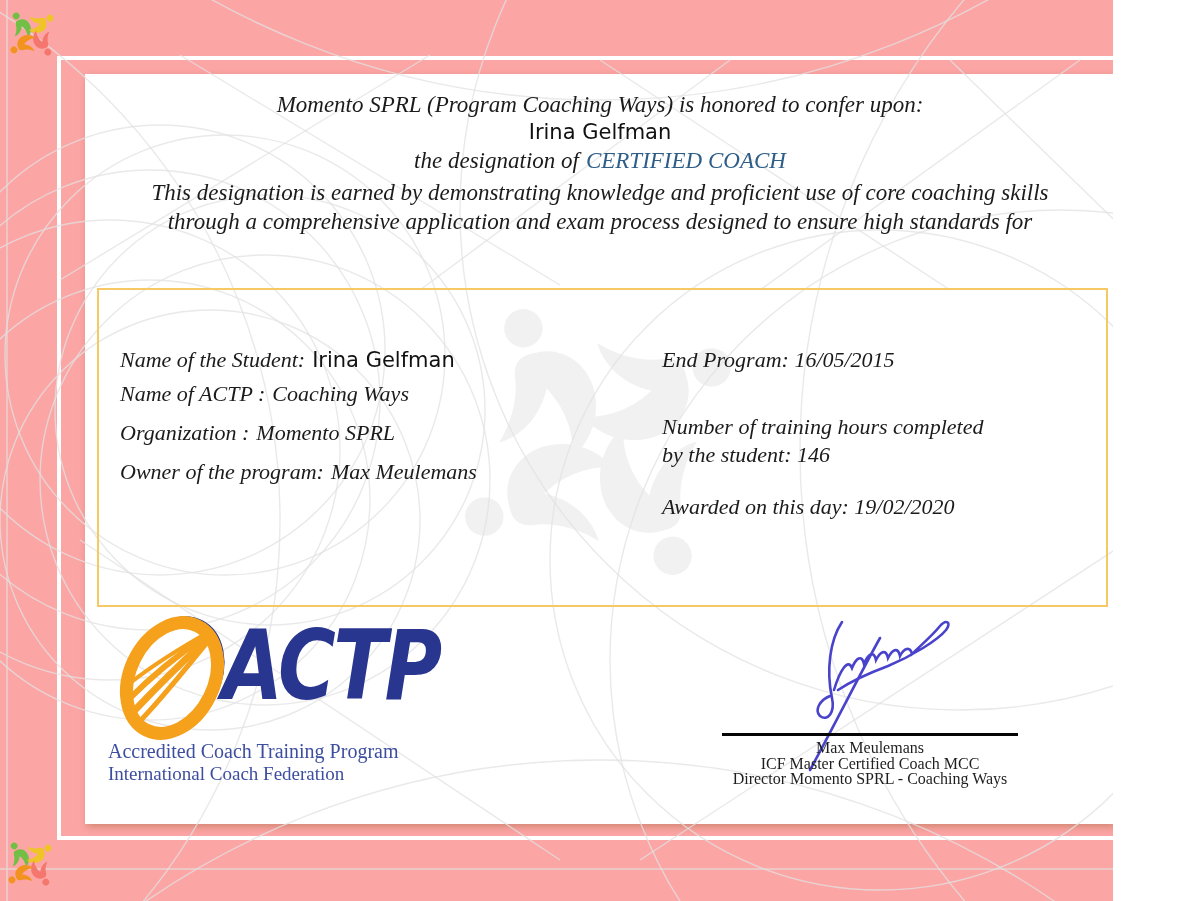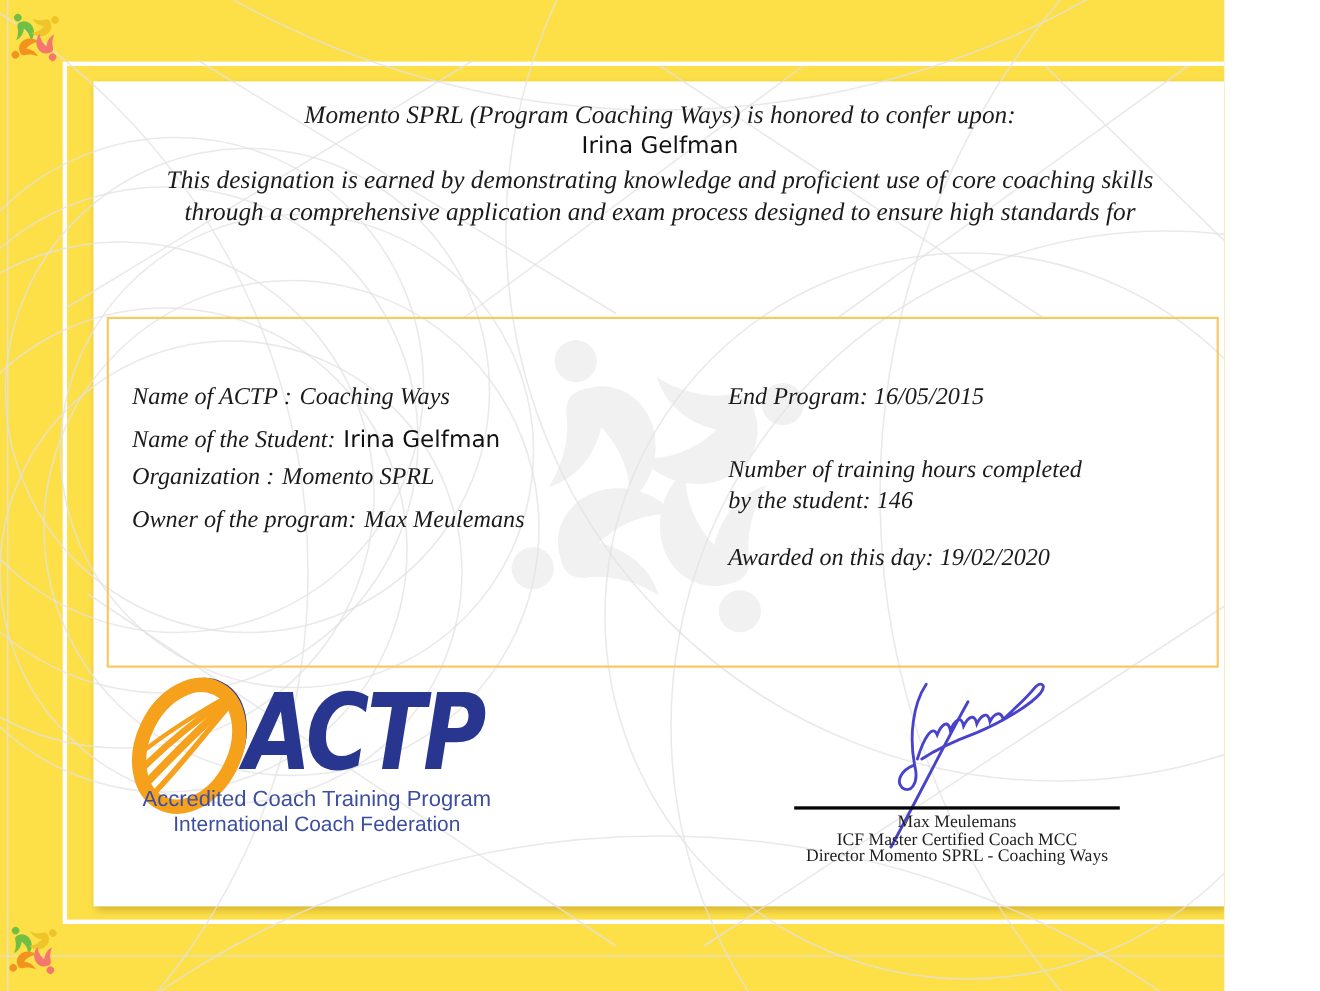--- a/index.html
+++ b/index.html
@@ -1,16 +1,16 @@
 <!DOCTYPE html>
 <html><head>
 <meta charset="utf-8">
 <style>
   html,body{margin:0;padding:0;}
-  .canvas{position:relative;width:1113px;height:901px;background:#fde047;overflow:hidden;
+  .canvas{position:relative;width:1113px;height:901px;background:#fca5a5;overflow:hidden;
           font-family:"Liberation Serif", serif;color:#1b1b1b;}
   .abs{position:absolute;}
   
   .frame-line{left:57px;top:56px;width:1078px;height:776px;border:4px solid #ffffff;}
   
   .cert-bg{left:85px;top:74px;width:1028px;height:750px;background:#ffffff;
            box-shadow:2px 3px 7px rgba(120,70,0,0.30);}
   
   .intro{left:95px;top:90px;width:1010px;text-align:center;}
   .intro .serif-line{font-style:italic;font-size:23px;line-height:29px;white-space:nowrap;}
@@ -27,21 +27,21 @@
   .serif-value{margin-left:7px;}
   .box-right{left:662px;top:347px;font-style:italic;font-size:22px;}
   .box-right .row{white-space:nowrap;}
   .r-start{margin-bottom:14px;}
   .r-end{margin-bottom:40px;}
   .r-hours{line-height:28px;margin-bottom:25px;}
   
   .actp-word{left:222px;top:618px;font-family:"DejaVu Sans", sans-serif;font-weight:bold;font-style:italic;
              font-size:96px;line-height:96px;color:#28368F;letter-spacing:-3px;
              transform:scaleX(0.82);transform-origin:left top;white-space:nowrap;}
-  .icf-lines{left:108px;top:716px;width:360px;text-align:center;font-family:Liberation Sans, sans-serif;color:#3D4EA0;}
+  .icf-lines{left:108px;top:740px;width:360px;font-family:Liberation Serif, serif;color:#3D4EA0;}
   .icf-lines .l1{font-size:20px;line-height:22px;white-space:nowrap;}
   .icf-lines .l2{font-size:19px;line-height:24px;white-space:nowrap;}
   
   .sig-line{left:722px;top:733px;width:296px;height:3px;background:#050505;}
   .sig-text{left:700px;top:740px;width:340px;text-align:center;font-size:16px;line-height:15.5px;color:#1e1e1e;}
   .sig-text div{white-space:nowrap;}
   svg{display:block;}
 </style>
 </head>
 <body>
@@ -117,34 +117,37 @@
   <svg class="abs" style="left:-25px;top:809px;" width="110" height="110" viewBox="0 0 110 110">
     <use href="#pgroup-color" transform="translate(55,55) scale(0.52)"></use>
   </svg>
   <svg class="abs" style="left:1114px;top:812px;" width="110" height="110" viewBox="0 0 110 110">
     <use href="#pgroup-color" transform="translate(55,55) scale(0.52)"></use>
   </svg>
 
   <div class="abs intro">
     <div class="serif-line">Momento SPRL (Program Coaching Ways) is honored to confer upon:</div>
     <div class="name-line">Irina Gelfman</div>
+    <div class="serif-line">
+      <span>the designation of</span><span class="designation">CERTIFIED COACH</span>
+    </div>
     <div class="para">
       <div class="serif-line">This designation is earned by demonstrating knowledge and proficient use of core coaching skills</div>
       <div class="serif-line">through a comprehensive application and exam process designed to ensure high standards for</div>
     </div>
   </div>
 
   <div class="abs details-box"></div>
 
   <div class="abs box-left">
+    <div class="row tight">
+      <span>Name of the Student:</span><span class="sans-value">Irina Gelfman</span>
+    </div>
     <div class="row gap">
       <span>Name of ACTP :</span><span class="serif-value">Coaching Ways</span>
-    </div>
-    <div class="row tight">
-      <span>Name of the Student:</span><span class="sans-value">Irina Gelfman</span>
     </div>
     <div class="row gap">
       <span>Organization :</span><span class="serif-value">Momento SPRL</span>
     </div>
     <div class="row">
       <span>Owner of the program:</span><span class="serif-value">Max Meulemans</span>
     </div>
   </div>
 
   <div class="abs box-right">

